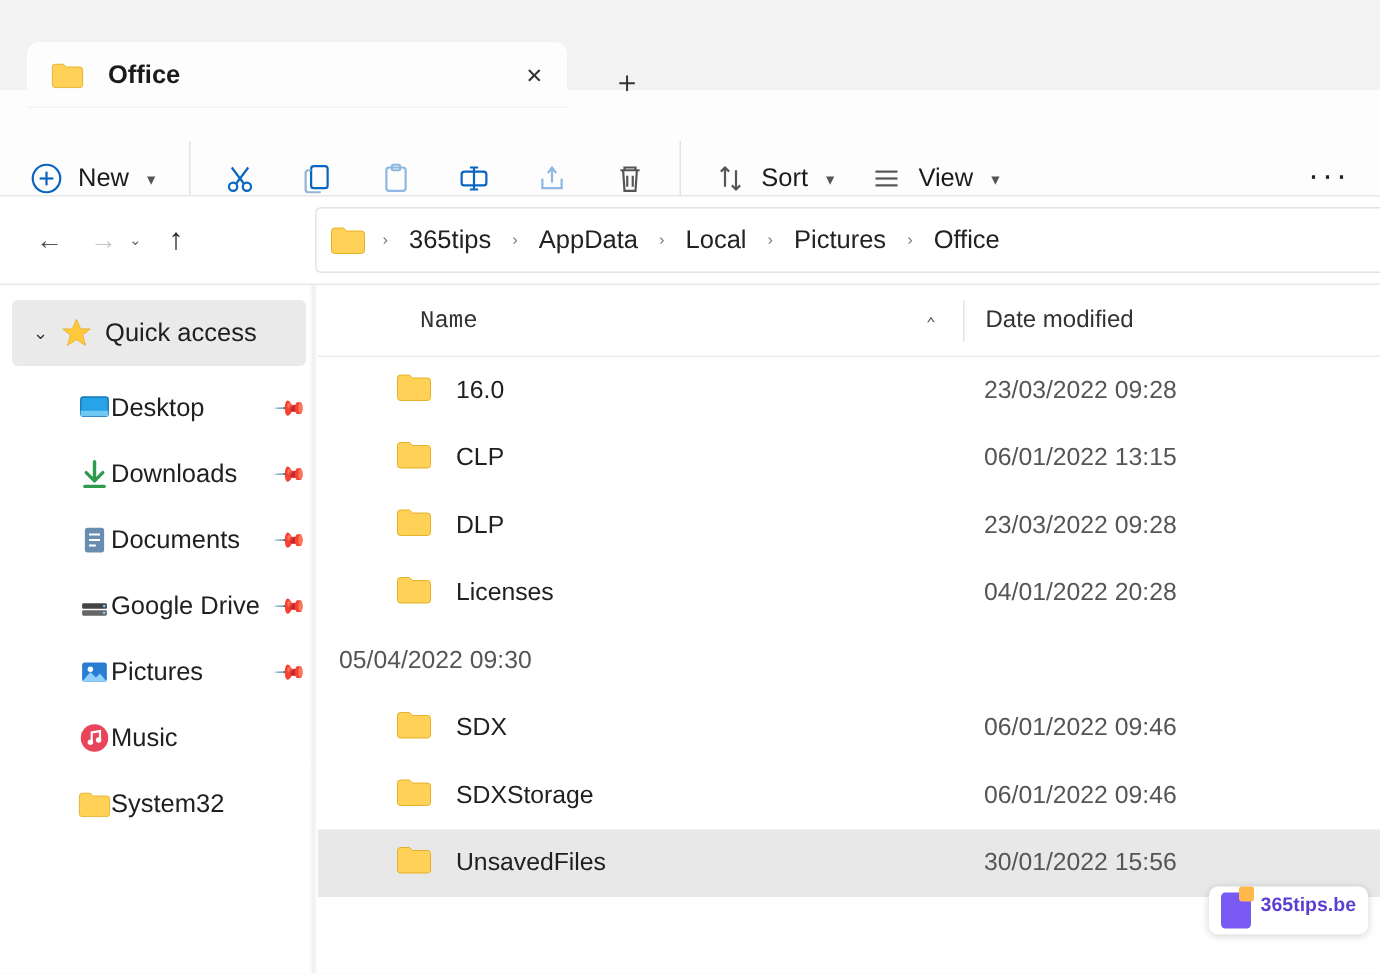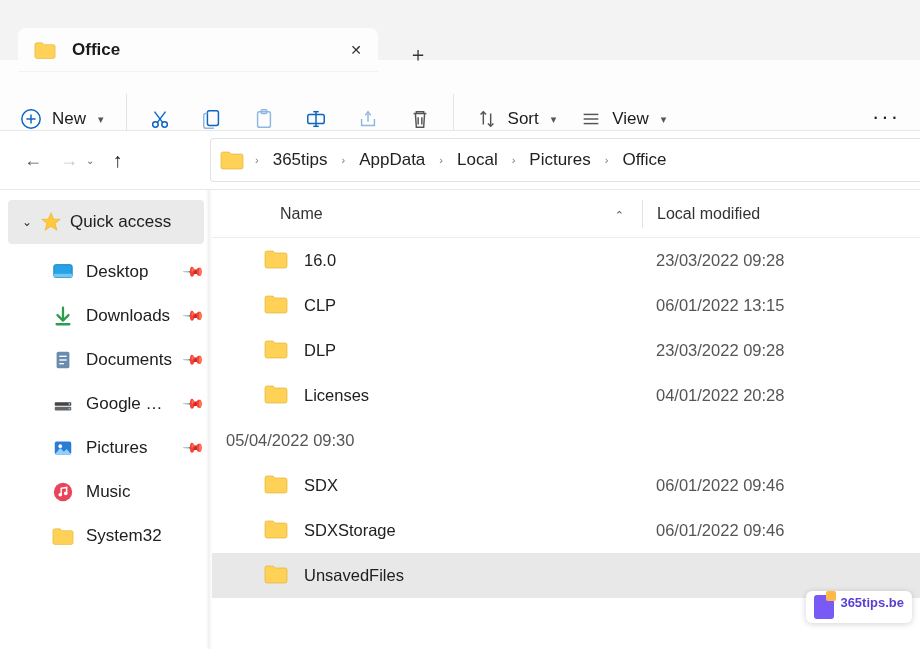--- a/index.html
+++ b/index.html
@@ -54,28 +54,28 @@
   
   .body { display:flex; height:calc(649px - 60px - 70px - 60px); background:#fff;}
   .sidebar { width:212px; background:#fff; padding-top:10px; position:relative;}
   .side-sep { position:absolute; right:0; top:0; bottom:0; width:6px;
     background:linear-gradient(to right,#fff 0,#f0f0f0 3px,#fff 6px);}
   .qa {
     display:flex; align-items:center; gap:8px; height:44px; padding:0 10px 0 14px;
     background:#eaeaea; border-radius:4px; margin:0 8px 6px 8px; font-size:17px;
   }
   .qa .chev { font-size:12px; color:#333;}
-  .side-item { display:flex; align-items:center; gap:12px; height:44px; padding:0 10px 0 52px; font-size:17px; cursor:pointer;}
+  .side-item { display:flex; align-items:center; height:44px; padding:0 10px 0 52px; font-size:17px; cursor:pointer;}
   .side-item .pin { margin-left:auto; color:#888; transform:rotate(45deg); font-size:14px;}
   .side-item .label { flex:0 1 auto; white-space:nowrap; overflow:hidden; text-overflow:ellipsis; max-width:110px;}
   .ic { width:22px; height:22px; display:flex; align-items:center; justify-content:center; flex-shrink:0;}
   
   .content { flex:1; background:#fff; position:relative; overflow:hidden;}
   .cols { height:48px; display:flex; align-items:center; border-bottom:1px solid #ececec; font-size:16px; color:#333;}
-  .col-name { width:430px; padding-left:68px; position:relative;}
+  .col-name { width:430px; padding-left:68px; position:relative;font-family:Liberation Mono, monospace;}
   .col-sort { position:absolute; right:18px; top:4px; font-size:11px; color:#555;}
   .col-sep { width:1px; height:28px; background:#e3e3e3;}
   .col-date { padding-left:14px;}
   .rows { }
   .row { height:45px; display:flex; align-items:center; font-size:16.5px; cursor:pointer;}
   .row.sel { background:#e8e8e8;}
   .cell-name { width:430px; padding-left:52px; display:flex; align-items:center; gap:16px;}
   .cell-date { padding-left:14px; color:#555;}
   .folder { width:24px; height:20px; display:inline-block; flex-shrink:0;}
   
@@ -309,21 +309,21 @@
   </div>
 
   <div class="content">
     <div class="cols">
       <div class="col-name">
         <span>Name</span>
         <span class="col-sort">⌃</span>
       </div>
       <div class="col-sep"></div>
       <div class="col-date">
-        <span>Local modified</span>
+        <span>Date modified</span>
       </div>
     </div>
     <div class="rows" id="rows-list">
         <div class="row">
           <div class="cell-name">
             <span><svg class="folder" viewBox="0 0 24 20">
                 <path d="M1 4 Q1 2 3 2 H9 L11 4 H21 Q23 4 23 6 V17 Q23 19 21 19 H3 Q1 19 1 17 Z" fill="#ffd257" stroke="#e0ac1f" stroke-width="0.6"></path>
               </svg></span>
             <span>16.0</span>
           </div>
@@ -377,20 +377,21 @@
           </div>
           <div class="cell-date">06/01/2022 09:46</div>
         </div>
         <div class="row sel">
           <div class="cell-name">
             <span><svg class="folder" viewBox="0 0 24 20">
                 <path d="M1 4 Q1 2 3 2 H9 L11 4 H21 Q23 4 23 6 V17 Q23 19 21 19 H3 Q1 19 1 17 Z" fill="#ffd257" stroke="#e0ac1f" stroke-width="0.6"></path>
               </svg></span>
             <span>UnsavedFiles</span>
           </div>
+          <div class="cell-date">30/01/2022 15:56</div>
         </div>
       </div>
 
     <div class="badge">
       <span class="logo"></span>
       <span>365tips.be</span>
     </div>
   </div>
 </div>
 

